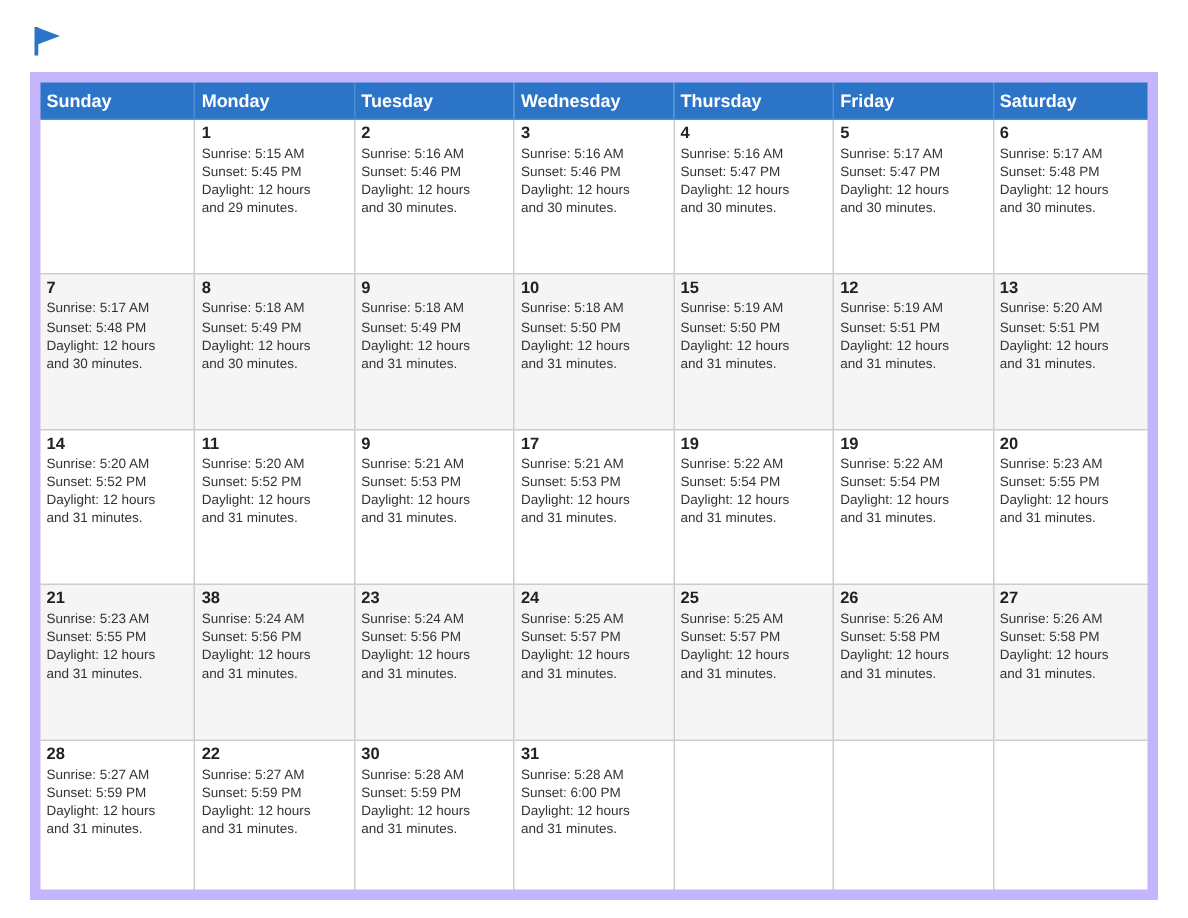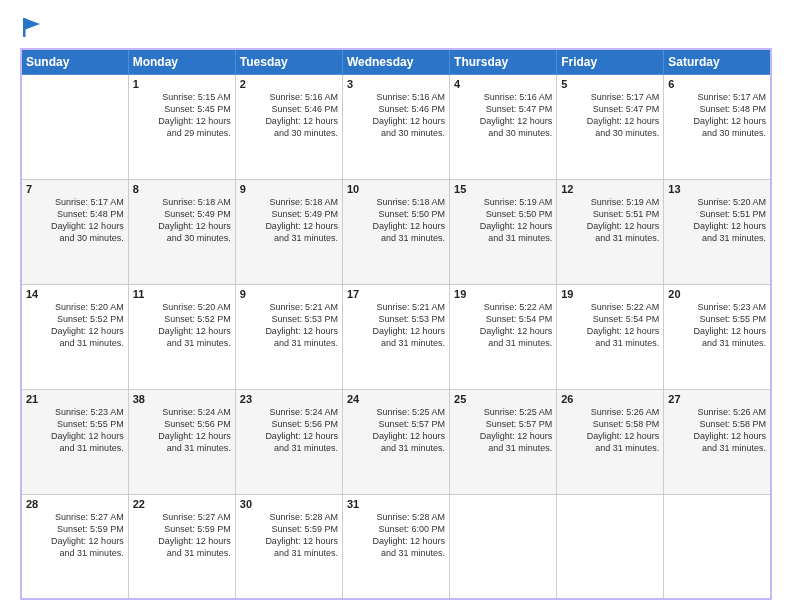--- a/index.html
+++ b/index.html
@@ -50,21 +50,21 @@
       font-size: 32px;
       font-weight: bold;
       color: #222;
     }
     .sub-title {
       font-size: 14px;
       color: #444;
     }
     .calendar {
       flex: 1;
-      border: 2px solid #c4b5fd;
+      border: 7px solid #c4b5fd;
       border-collapse: collapse;
       width: 100%;
       table-layout: fixed;
     }
     .calendar th {
       background: #2b74c8;
       color: #fff;
       font-size: 12px;
       font-weight: bold;
       padding: 5px 4px;
@@ -87,21 +87,20 @@
       font-size: 11px;
       font-weight: bold;
       color: #222;
       display: block;
       margin-bottom: 1px;
     }
     .cell-text {
       font-size: 9px;
       line-height: 1.35;
       color: #333;
-      text-align: right;
     }
     .empty-cell {
       background: #fff !important;
     }
   </style>
 </head>
 <body>
 
 <div class="page">
   <div class="header">

